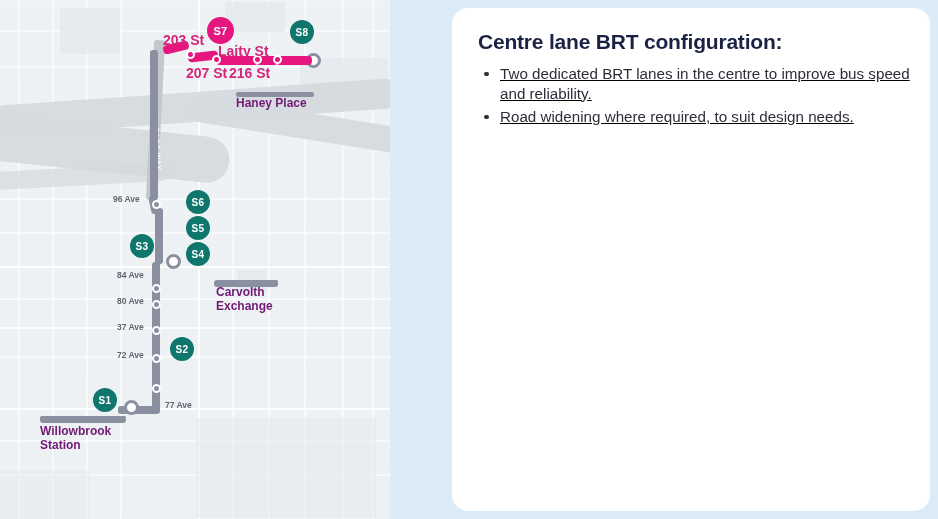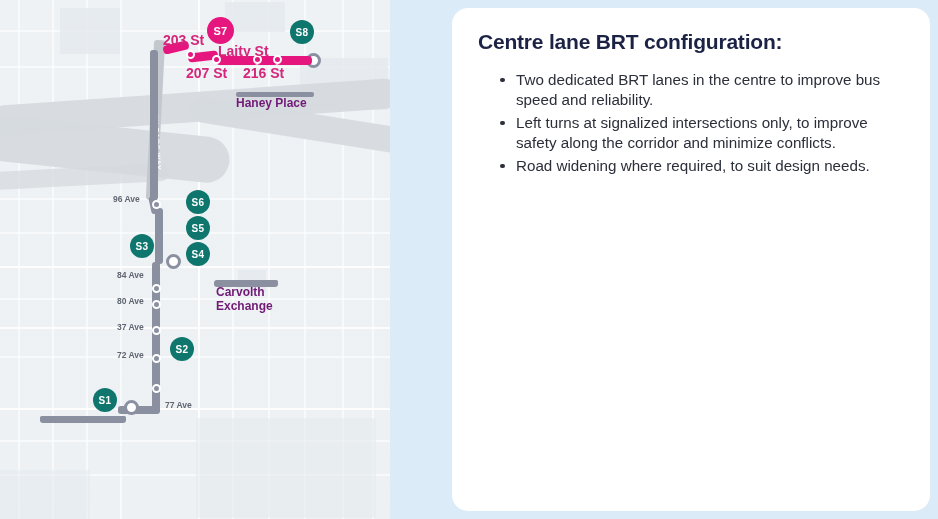--- a/index.html
+++ b/index.html
@@ -81,21 +81,21 @@
   
   #info-card{
     position:absolute;left:452px;top:8px;width:478px;height:503px;
     background:#ffffff;border-radius:16px;box-sizing:border-box;
     padding:22px 14px 0 26px;
   }
   #card-title{
     color:#1b2244;font-size:21px;font-weight:700;letter-spacing:-.2px;
     margin:0 0 10px 0;
   }
-  #bullets{margin:16px;padding:0;list-style:none;}
+  #bullets{margin:0;padding:0;list-style:none;text-decoration:underline;}
   #bullets li{
     position:relative;padding-left:22px;margin-bottom:4px;
     color:#2c2f3a;font-size:15.2px;line-height:19.5px;
   }
   #bullets li:before{
     content:"";position:absolute;left:6px;top:7.5px;
     width:4.5px;height:4.5px;border-radius:50%;background:#2c2f3a;
   }
 </style>
 </head>
@@ -192,42 +192,42 @@
     </div>
   <div class="badge pink md" style="left:207px;top:17px">
       <span>S7</span>
     </div>
   <div class="badge grey sm" style="left:290px;top:20px">
       <span>S8</span>
     </div>
 
   <div class="mlabel pinktxt" style="left:163px;top:32px">203 St</div>
   <div class="mlabel pinktxt" style="left:186px;top:65px">207 St</div>
-  <div class="mlabel pinktxt" style="left:243px;top:65px">216 St</div>
+  <div class="mlabel pinktxt" style="left:229px;top:65px">216 St</div>
   <div class="mlabel pinktxt" style="left:218px;top:43px">Laity St</div>
 
   <div class="mlabel" style="left:113px;top:194px">96 Ave</div>
   <div class="mlabel" style="left:117px;top:270px">84 Ave</div>
   <div class="mlabel" style="left:117px;top:296px">80 Ave</div>
   <div class="mlabel" style="left:117px;top:322px">37 Ave</div>
   <div class="mlabel" style="left:117px;top:350px">72 Ave</div>
   <div class="mlabel" style="left:165px;top:400px">77 Ave</div>
 
   <div class="tickbar" style="left:236px;top:92px;width:78px;height:5px"></div>
   <div class="mlabel big" style="left:236px;top:96px">Haney Place</div>
 
   <div class="tickbar" style="left:216px;top:280px;width:62px;height:5px"></div>
   <div class="mlabel big" style="left:216px;top:285px;width:70px;white-space:normal">Carvolth Exchange</div>
 
   <div class="tickbar" style="left:40px;top:416px;width:86px;height:5px"></div>
+  <div class="mlabel big" style="left:40px;top:424px;width:82px;white-space:normal">Willowbrook Station</div>
 </div>
 
 <div id="info-card">
 
   <h1 id="card-title">Centre lane BRT configuration:</h1>
 
   <ul id="bullets">
     <li>Two dedicated BRT lanes in the centre to improve bus speed and reliability.</li>
-    <li>Left turns at signalized intersections only, to improve safety along the corridor and minimize conflicts.</li>
     <li>Road widening where required, to suit design needs.</li>
   </ul>
 
 </div>
 
 </body></html>

